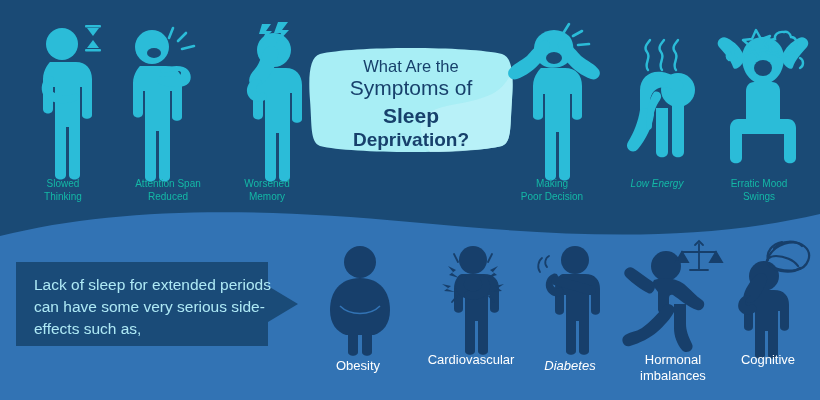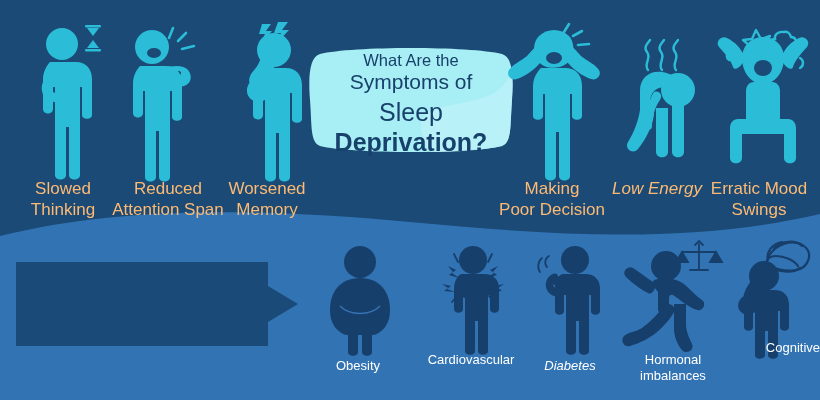--- a/index.html
+++ b/index.html
@@ -19,32 +19,32 @@
   
   .pillow{position:absolute;left:306px;top:44px;width:210px;height:112px;}
   .pillow svg{display:block;width:210px;height:112px;}
   .pillow-text{
     position:absolute;left:306px;top:52px;width:210px;height:104px;
     display:flex;flex-direction:column;align-items:center;justify-content:center;
     text-align:center;color:#17406b;line-height:1.18;
   }
   .pillow-text .l1{font-size:16.5px;}
   .pillow-text .l2{font-size:21px;}
-  .pillow-text .l3{font-size:25px;font-weight:normal;margin-top:3px;}
-  .pillow-text .l4{font-size:25px;font-weight:bold;}
+  .pillow-text .l3{font-size:21px;font-weight:bold;margin-top:3px;}
+  .pillow-text .l4{font-size:19px;font-weight:bold;}
 
   
   .fig{position:absolute;}
   .fig svg{display:block;overflow:visible;}
 
   
   .label{
     position:absolute;text-align:center;line-height:1.25;
   }
-  .label-top{color:#fdba74;font-size:17px;}
+  .label-top{color:#14b8a6;font-size:10px;}
   .label-bottom{color:#ffffff;font-size:13px;}
 
   
   .callout{position:absolute;left:16px;top:262px;width:282px;height:84px;}
   .callout-bg{position:absolute;left:0;top:0;width:282px;height:84px;}
   .callout-bg svg{display:block;width:282px;height:84px;}
   .callout-text{
     position:absolute;left:18px;top:12px;width:238px;
     color:#aee9f5;font-size:15.5px;line-height:1.42;
   }
@@ -104,22 +104,22 @@
         <path d="M44,46 c10,-3 20,-3 24,2 c5,6 3,14 -4,16 c-7,2 -18,1 -24,-2 c-5,-3 -2,-9 4,-8 c6,1 13,1 16,-1 c2,-2 1,-4 -2,-4 c-4,0 -10,1 -14,2 c-5,1 -5,-4 0,-5 z"></path>
       </g>
       <g stroke="#2bbcd8" stroke-width="2.6" stroke-linecap="round" fill="none">
         <line x1="49" y1="16" x2="53" y2="6"></line>
         <line x1="58" y1="19" x2="66" y2="11"></line>
         <line x1="62" y1="27" x2="74" y2="24"></line>
       </g>
     </svg>
   </div>
   <div class="label label-top" style="left:98px;top:178px;width:140px;">
+    <div>Attention Span</div>
     <div>Reduced</div>
-    <div>Attention Span</div>
   </div>
 
   <div class="fig" style="left:232px;top:22px;">
     <svg width="96" height="150" viewBox="0 0 96 150" xmlns="http://www.w3.org/2000/svg">
       <g fill="#2bbcd8">
         <circle cx="42" cy="28" r="17"></circle>
         <path d="M28,46 h26 c10,0 16,7 16,17 v34 c0,5 -10,5 -10,0 v-26 h-2 v84 c0,6 -11,6 -11,0 v-44 h-3 v44 c0,6 -11,6 -11,0 v-84 h-2 v22 c0,6 -10,6 -10,0 v-30 c0,-10 7,-17 7,-17 z"></path>
         <path d="M34,26 c5,-4 11,-2 12,4 c1,6 -4,18 -11,27 c-5,6 -12,10 -16,6 c-4,-4 -1,-11 4,-16 c6,-7 7,-18 11,-21 z"></path>
         <path d="M21,58 c-6,3 -8,12 -4,17 c4,6 13,6 17,2 c3,-3 -1,-8 -5,-6 c-3,1 -5,-1 -5,-4 c0,-3 2,-5 4,-6 c4,-2 -2,-6 -7,-3 z"></path>
       </g>
@@ -201,20 +201,21 @@
     <div>Erratic Mood</div>
     <div>Swings</div>
   </div>
 
   <div class="callout">
     <div class="callout-bg">
       <svg viewBox="0 0 282 84" xmlns="http://www.w3.org/2000/svg">
         <path d="M0,0 H252 V24 L282,42 L252,60 V84 H0 Z" fill="#1a4b78"></path>
       </svg>
     </div>
+    <div class="callout-text">Lack of sleep for extended periods can have some very serious side-effects such as,</div>
   </div>
 
   <div class="fig" style="left:322px;top:244px;">
     <svg width="76" height="112" viewBox="0 0 76 112" xmlns="http://www.w3.org/2000/svg">
       <g fill="#173f6b">
         <circle cx="38" cy="18" r="16"></circle>
         <path d="M38,34 c20,0 30,14 30,32 c0,14 -7,22 -16,25 h-28 c-9,-3 -16,-11 -16,-25 c0,-18 10,-32 30,-32 z"></path>
         <path d="M26,88 v20 c0,5 10,5 10,0 v-20 z"></path>
         <path d="M40,88 v20 c0,5 10,5 10,0 v-20 z"></path>
       </g>
@@ -304,17 +305,17 @@
         <path d="M14,58 c-6,3 -8,12 -3,16 c4,4 12,3 15,-1 c3,-4 -2,-8 -6,-6 c-3,1 -5,0 -5,-3 c0,-2 2,-4 4,-5 c4,-2 -1,-3 -5,-1 z"></path>
       </g>
       <g fill="none" stroke="#173f6b" stroke-width="2.2" stroke-linecap="round">
         <path d="M38,20 c6,-14 26,-20 36,-12 c10,8 4,22 -8,24 c-12,2 -24,-2 -28,-6 c-4,-4 2,-8 8,-8 c8,0 18,4 22,10"></path>
         <path d="M44,10 c8,-8 22,-8 28,-2"></path>
         <path d="M40,28 c8,6 22,8 30,2"></path>
         <path d="M52,4 c-10,2 -16,10 -14,18"></path>
       </g>
     </svg>
   </div>
-  <div class="label label-bottom" style="left:716px;top:340px;width:104px;text-align:right;">
+  <div class="label label-bottom" style="left:716px;top:352px;width:104px;">
     <div>Cognitive</div>
   </div>
 
 </div>
 
 </body></html>

